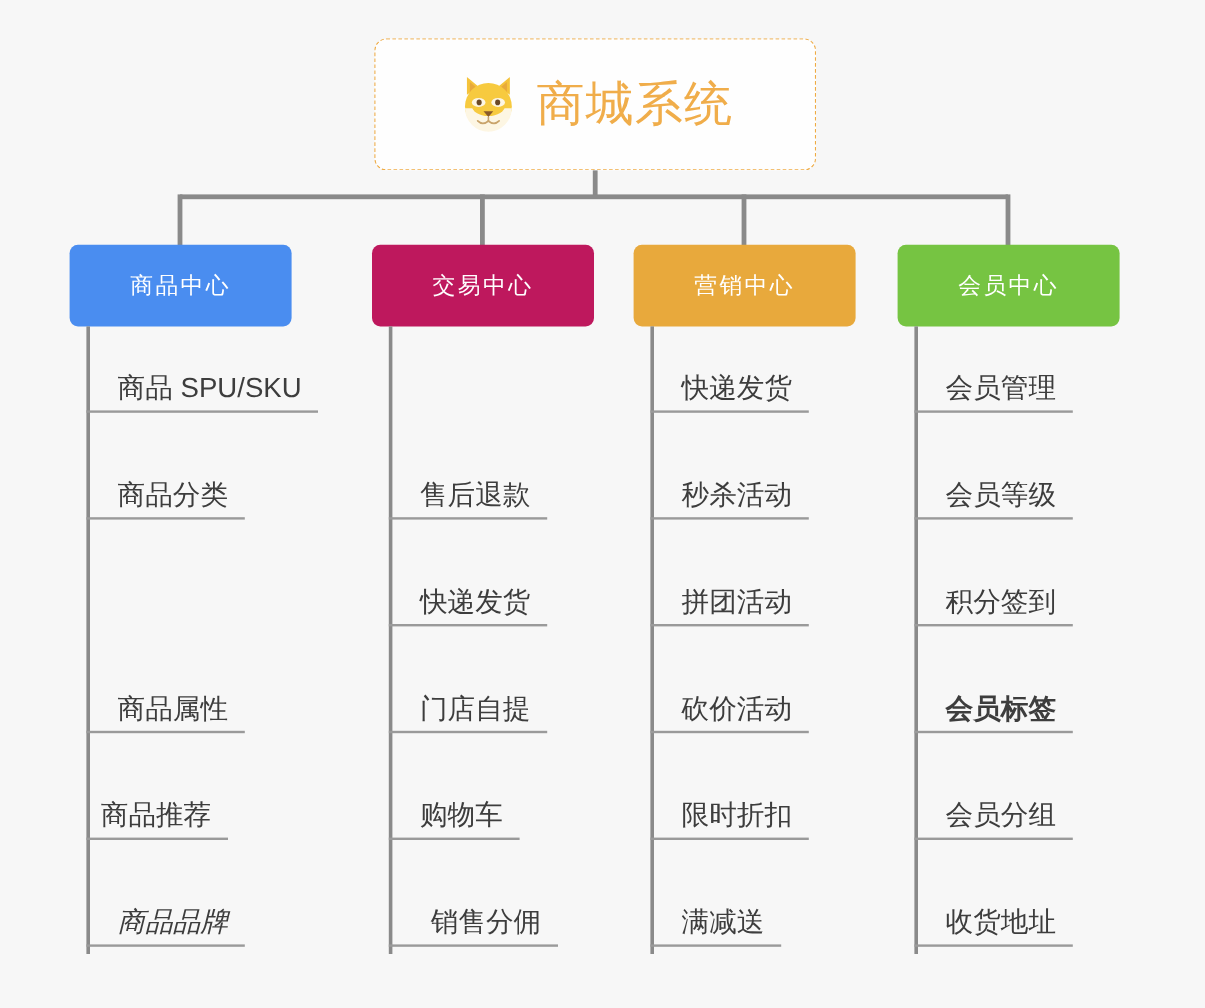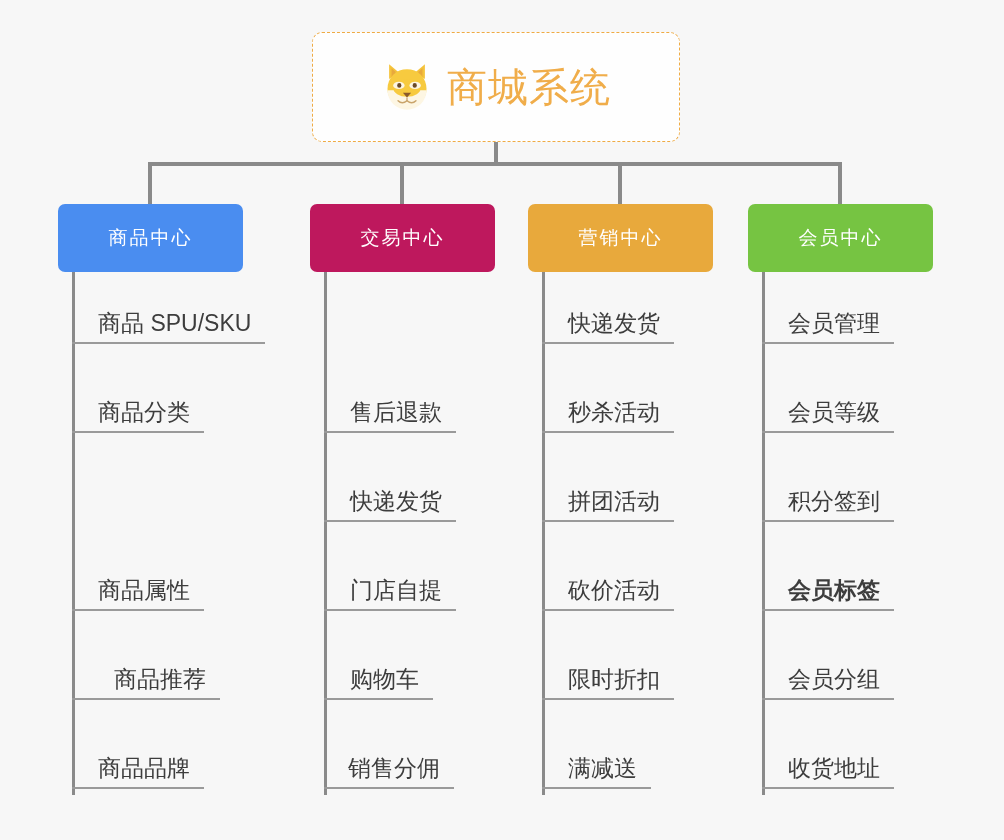--- a/index.html
+++ b/index.html
@@ -132,33 +132,33 @@
 
 <div class="column" style="left: 58px; width: 185px;">
       <div class="cat-box" style="background: rgb(74, 141, 240);">
         <span>商品中心</span>
       </div>
     </div>
     <div class="spine" style="left: 72px; height: 523px;"></div>
     <div class="leaf" style="left: 72px; top: 312px; padding-left: 26px;"><span>商品 SPU/SKU</span></div>
     <div class="leaf" style="left: 72px; top: 401px; padding-left: 26px;"><span>商品分类</span></div>
     <div class="leaf" style="left: 72px; top: 579px; padding-left: 26px;"><span>商品属性</span></div>
-    <div class="leaf" style="left: 72px; top: 668px; padding-left: 42px;"><span>商品推荐</span></div>
-    <div class="leaf" style="left: 72px; top: 757px; padding-left: 26px;"><span>商品品牌</span></div>
+    <div class="leaf" style="left: 72px; top: 668px; padding-left: 12px;"><span>商品推荐</span></div>
+    <div class="leaf" style="left: 72px; top: 757px; padding-left: 26px; font-style: italic;"><span>商品品牌</span></div>
     <div class="column" style="left: 310px; width: 185px;">
       <div class="cat-box" style="background: #be185d;">
         <span>交易中心</span>
       </div>
     </div>
     <div class="spine" style="left: 324px; height: 523px;"></div>
     <div class="leaf" style="left: 324px; top: 401px; padding-left: 26px;"><span>售后退款</span></div>
     <div class="leaf" style="left: 324px; top: 490px; padding-left: 26px;"><span>快递发货</span></div>
     <div class="leaf" style="left: 324px; top: 579px; padding-left: 26px;"><span>门店自提</span></div>
     <div class="leaf" style="left: 324px; top: 668px; padding-left: 26px;"><span>购物车</span></div>
-    <div class="leaf" style="left: 324px; top: 757px; padding-left: 24px;"><span>销售分佣</span></div>
+    <div class="leaf" style="left: 324px; top: 757px; padding-left: 35px;"><span>销售分佣</span></div>
     <div class="column" style="left: 528px; width: 185px;">
       <div class="cat-box" style="background: rgb(232, 169, 60);">
         <span>营销中心</span>
       </div>
     </div>
     <div class="spine" style="left: 542px; height: 523px;"></div>
     <div class="leaf" style="left: 542px; top: 312px; padding-left: 26px;"><span>快递发货</span></div>
     <div class="leaf" style="left: 542px; top: 401px; padding-left: 26px;"><span>秒杀活动</span></div>
     <div class="leaf" style="left: 542px; top: 490px; padding-left: 26px;"><span>拼团活动</span></div>
     <div class="leaf" style="left: 542px; top: 579px; padding-left: 26px;"><span>砍价活动</span></div>

